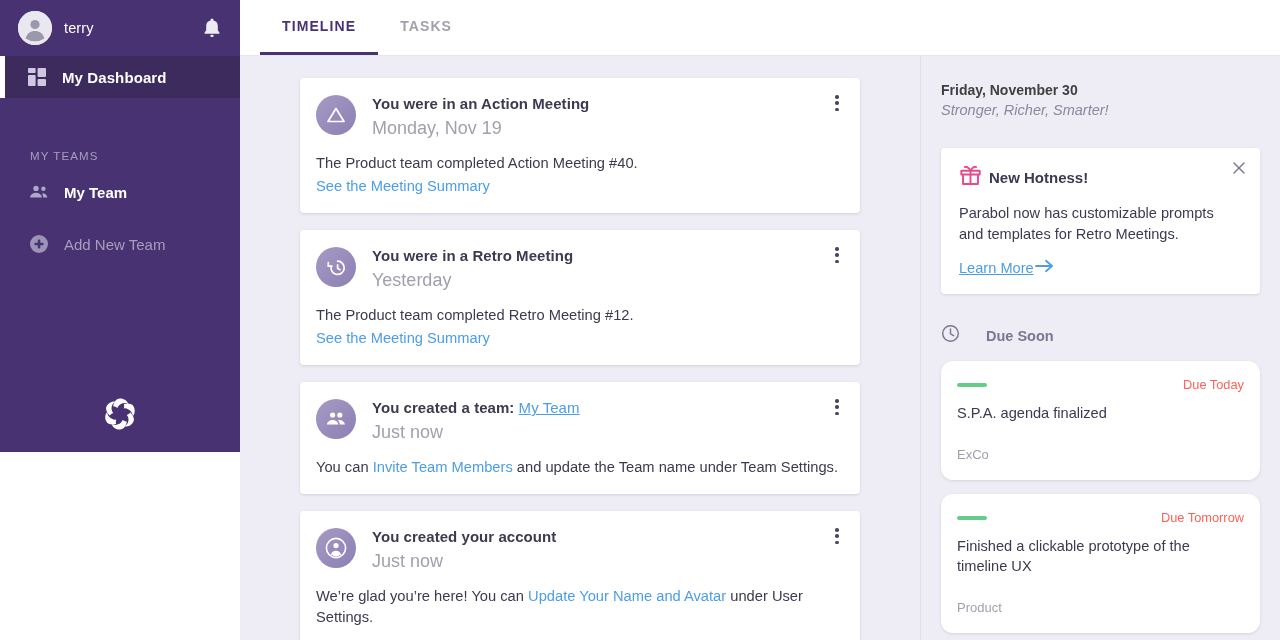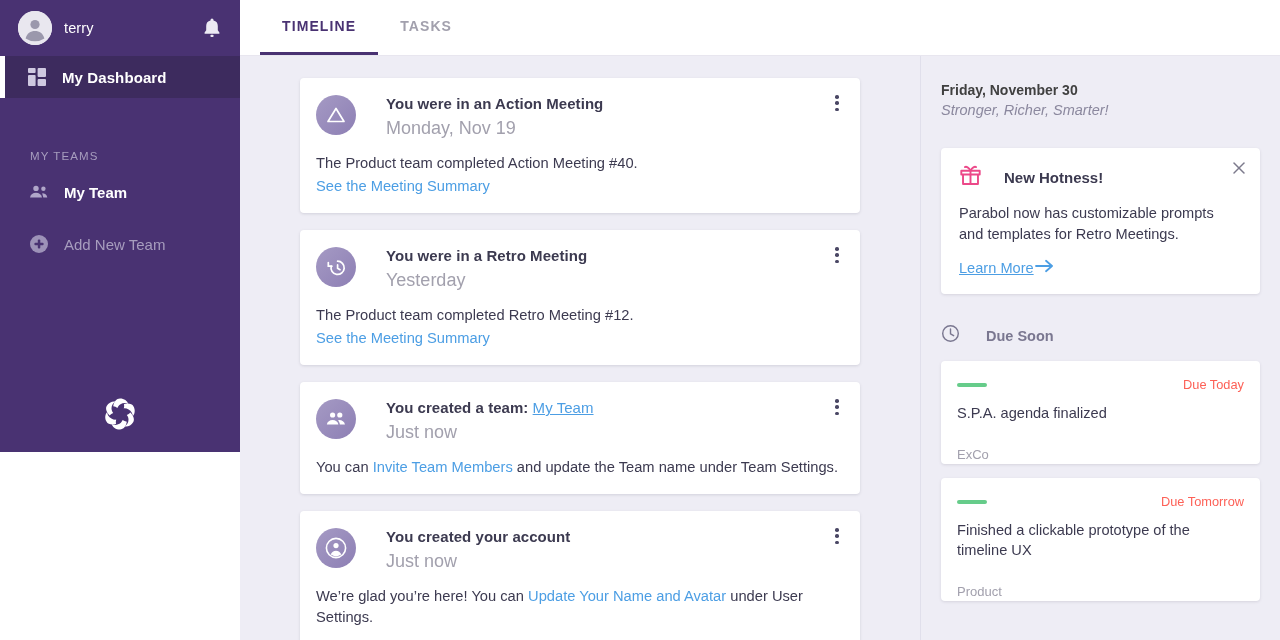--- a/index.html
+++ b/index.html
@@ -88,21 +88,21 @@
     flex: 1 1 auto; background: #eeedf5;
     padding: 22px 0 0 0; overflow: hidden; min-width: 0;
   }
   .cards { width: 560px; margin-left: 60px; }
   .card {
     background: #fff; border-radius: 4px;
     box-shadow: 0 1px 3px rgba(68,66,88,.16);
     padding: 16px 18px 16px 16px;
     margin-bottom: 17px; position: relative;
   }
-  .card-head { display: flex; align-items: flex-start; gap: 30px; }
+  .card-head { display: flex; align-items: flex-start; gap: 16px; }
   .badge {
     width: 40px; height: 40px; border-radius: 50%;
     background: linear-gradient(135deg,#a59ac4 0%,#8d7fb4 100%);
     display: flex; align-items: center; justify-content: center;
     flex: 0 0 40px; margin-top: 1px;
   }
   .badge svg { display:block; }
   .head-txt { flex: 1 1 auto; min-width:0; }
   .card-title {
     font-size: 15px; font-weight: bold; color: #3c3a50;
@@ -130,37 +130,37 @@
     border-left: 1px solid #e0dfeb; padding: 26px 20px 0 20px;
   }
   .rail-date { font-size: 14px; font-weight: bold; color: #404040; }
   .rail-tag { font-size: 14.5px; color: #8b889e; font-style: italic; margin-top: 4px; }
 
   .hot {
     background: #fff; border-radius: 4px; margin-top: 30px;
     box-shadow: 0 1px 3px rgba(68,66,88,.14);
     padding: 16px 18px 18px 18px; position: relative;
   }
-  .hot-head { display:flex; align-items:center; gap: 22px; }
+  .hot-head { display:flex; align-items:center; gap: 7px; }
   .hot-title { font-size: 15px; font-weight: bold; color: #3c3a50; }
   .hot-close { position:absolute; right: 12px; top: 11px; width:18px;height:18px; }
   .hot-close svg{display:block;}
   .hot-text { font-size: 14.6px; color: #3c3a50; line-height: 21px; margin-top: 12px; }
   .hot-more {
     margin-top: 14px; display: flex; align-items: center; gap: 1px;
     color: #4c9ee4; font-size: 14.6px;
   }
 
   .due-head { display: flex; align-items: center; gap: 26px; margin-top: 30px; }
   .due-label { font-size: 14.5px; font-weight: bold; color: #7a7790; }
 
   .task {
-    background: #fff; border-radius: 4px; margin-top: 14px;
+    background: #fff; border-radius: 12px; margin-top: 14px;
     box-shadow: 0 1px 3px rgba(68,66,88,.14);
-    padding: 16px 16px 2px 16px;
+    padding: 16px 16px 18px 16px;
   }
   .task-top { display:flex; align-items:center; justify-content: space-between; }
   .task-bar { width: 30px; height: 4px; border-radius: 2px; background: #66cc8a; }
   .task-due { font-size: 12.8px; color: #fd6157; }
   .task-title { font-size: 14.6px; color: #3c3a50; line-height: 20px; margin-top: 11px; }
   .task-team { font-size: 13px; color: #a2a0ad; margin-top: 24px; }
 </style>
 </head>
 <body>
 

